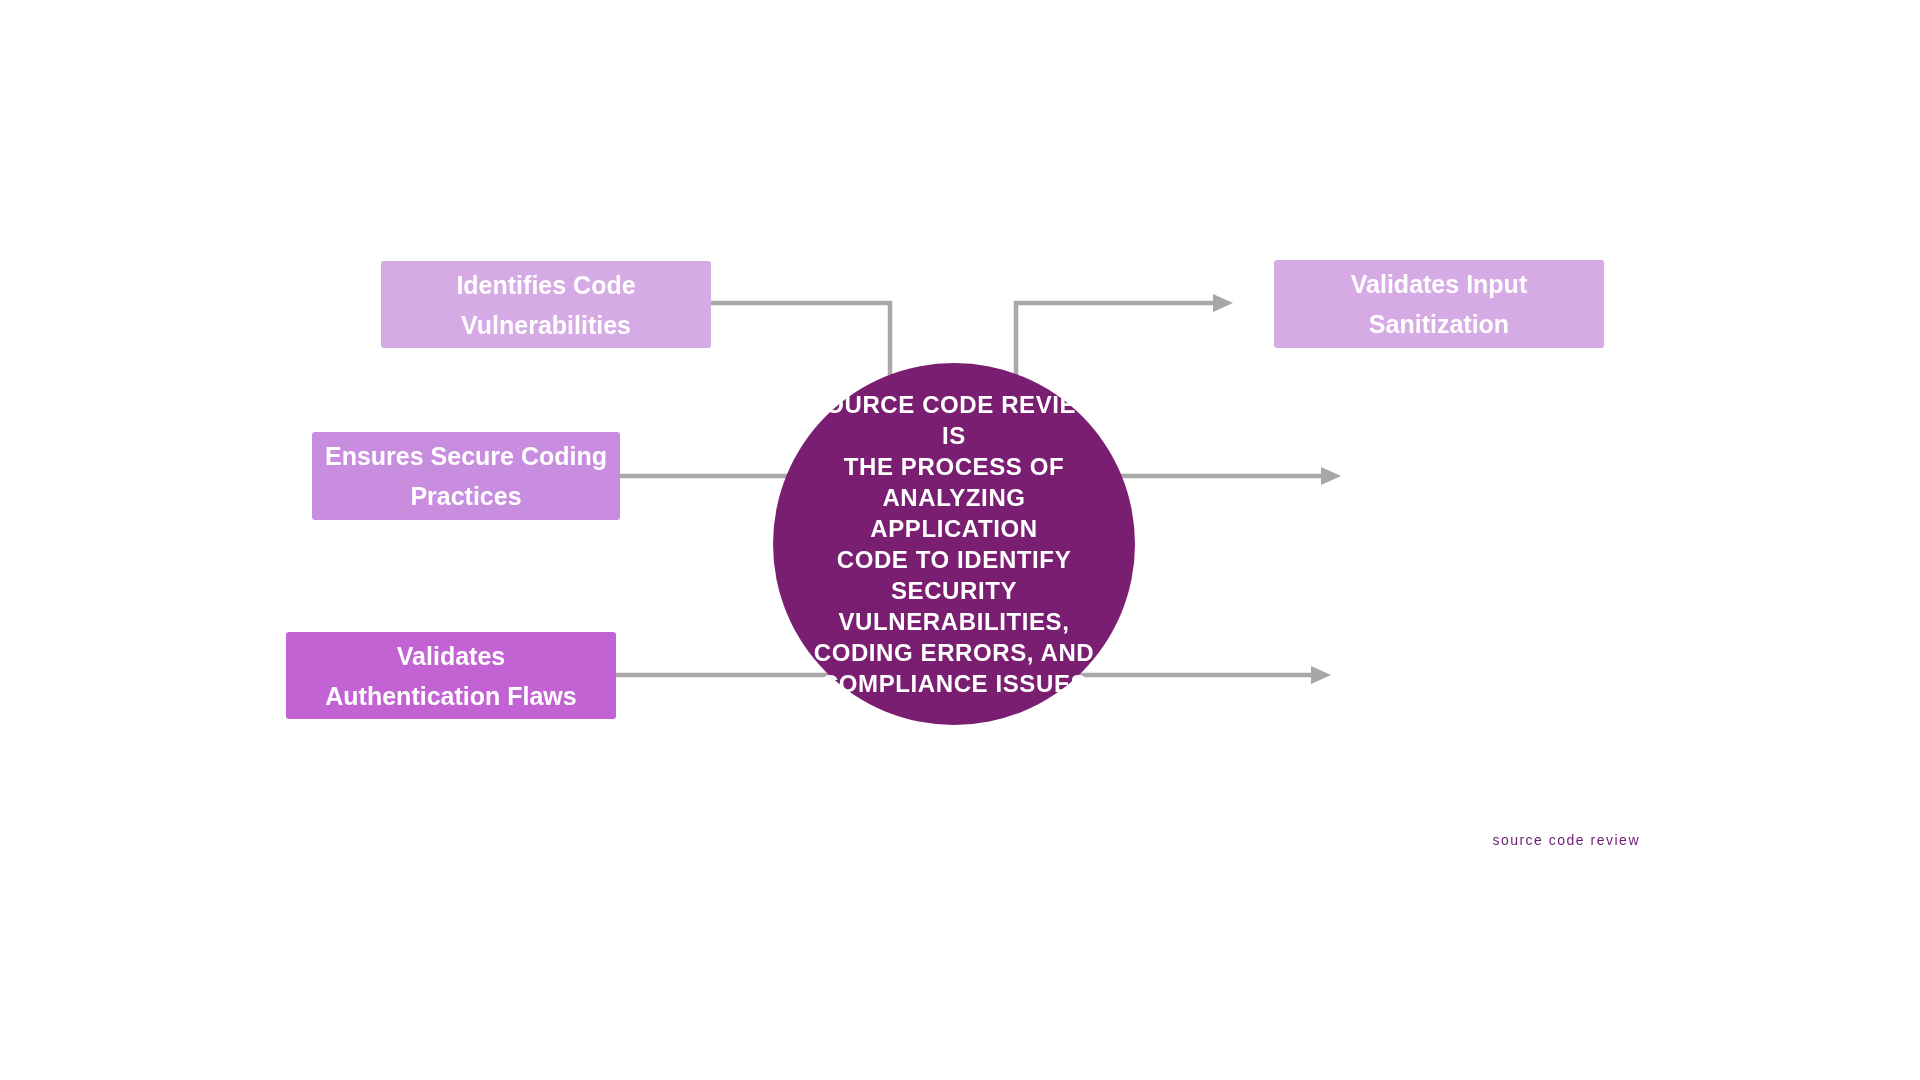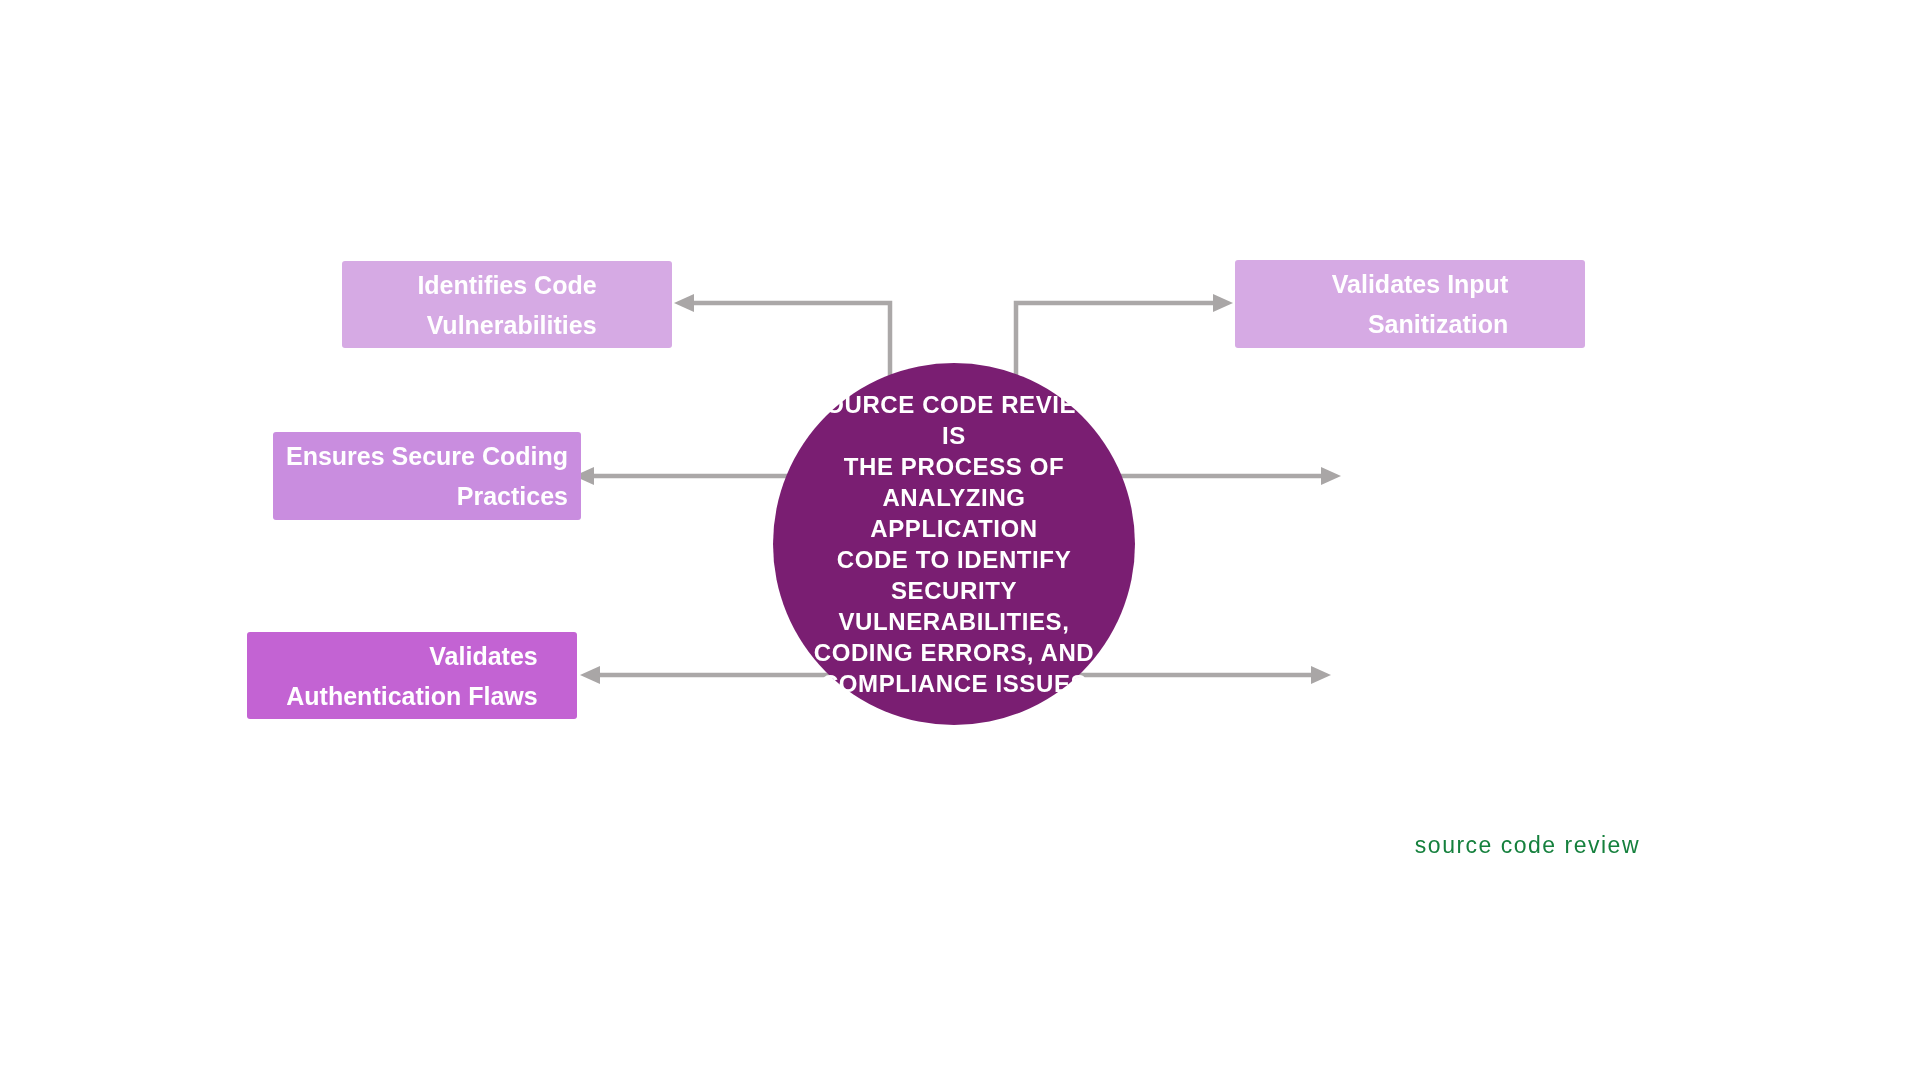--- a/index.html
+++ b/index.html
@@ -50,41 +50,42 @@
     position: absolute;
     z-index: 3;
     display: flex;
     align-items: center;
     justify-content: center;
     border-radius: 3px;
     color: #ffffff;
     font-size: 25px;
     font-weight: bold;
     line-height: 40px;
-    text-align: right;
+    text-align: center;
     white-space: pre-line;
+    margin-left: 39px;
   }
   .row-top    { background: #D6AAE4; }
   .row-middle { background: #C98DDF; }
   .row-bottom { background: #C363D3; }
 
   .node-tl { left: 342px;  top: 261px; width: 330px; height: 87px; }
-  .node-tr { left: 1235px; top: 260px; width: 330px; height: 88px; padding-left: 20px; }
+  .node-tr { left: 1235px; top: 260px; width: 330px; height: 88px; }
   .node-ml { left: 273px;  top: 432px; width: 308px; height: 88px; }
   .node-mr { left: 1343px; top: 433px; width: 330px; height: 87px; }
   .node-bl { left: 247px;  top: 632px; width: 330px; height: 87px; }
   .node-br { left: 1333px; top: 632px; width: 319px; height: 88px; }
 
   .caption {
     position: absolute;
     right: 280px;
     top: 832px;
     z-index: 3;
-    color: #15803d;
-    font-size: 23px;
+    color: #701a75;
+    font-size: 14px;
     letter-spacing: 1.5px;
     white-space: nowrap;
   }
 </style>
 </head>
 <body>
 
 <div class="canvas">
 
   <svg class="connectors" viewBox="0 0 1920 1080" xmlns="http://www.w3.org/2000/svg">

